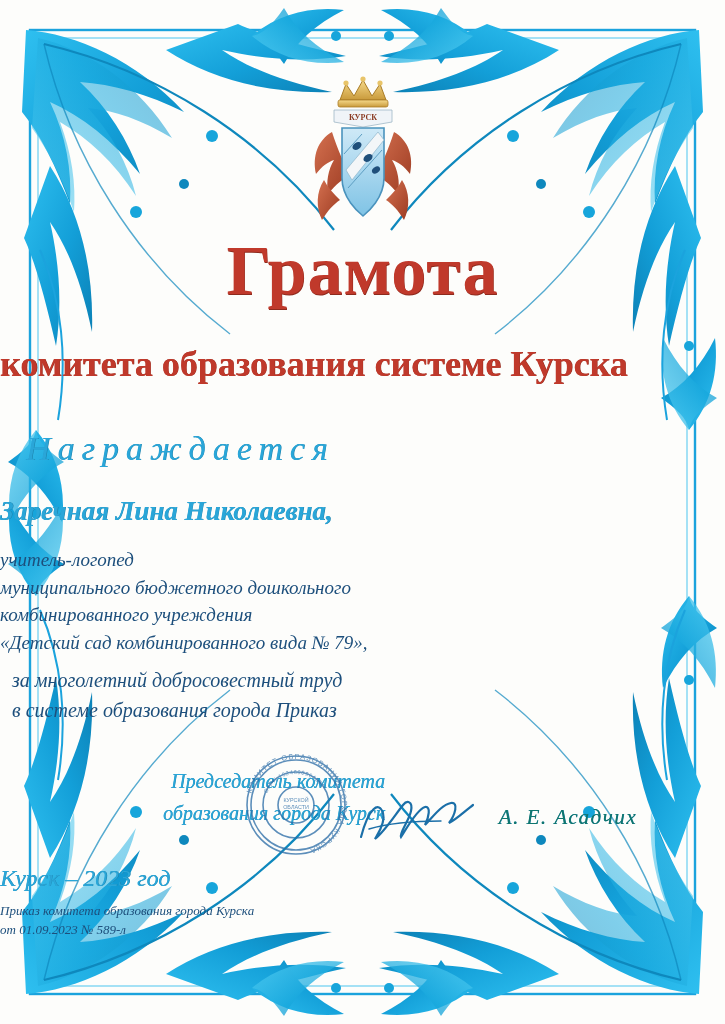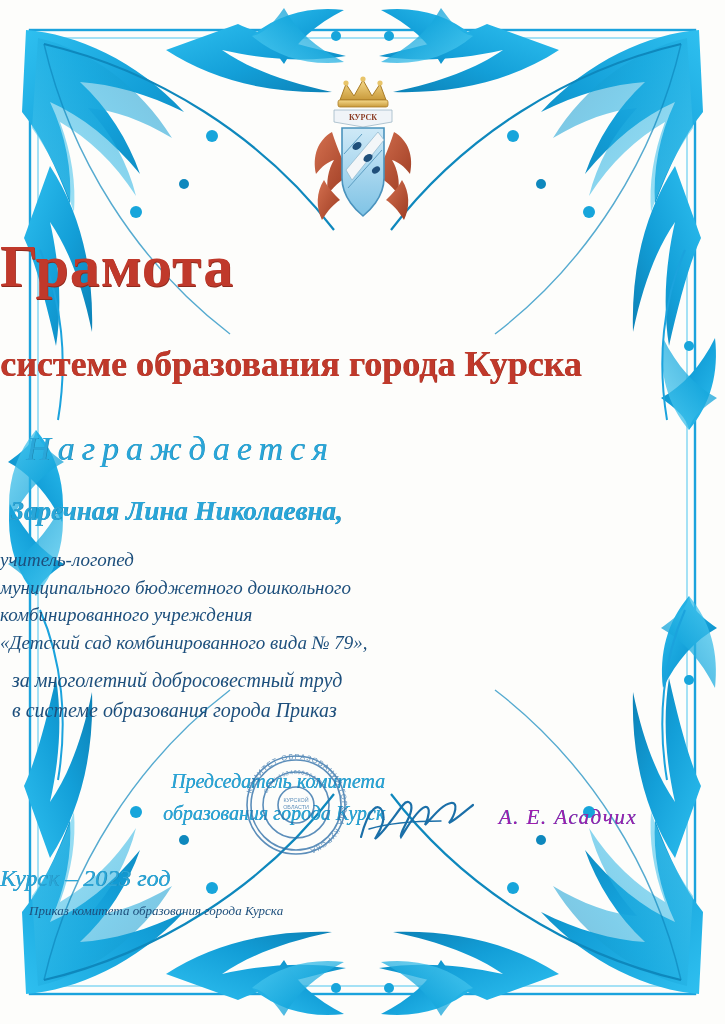--- a/index.html
+++ b/index.html
@@ -35,25 +35,26 @@
     height: 175px;
   }
 
   .title-main {
     position: absolute;
     top: 236px;
     left: 0;
     width: 725px;
     font-family: "Liberation Serif", serif;
     font-weight: bold;
-    font-size: 60px;
+    font-size: 70px;
     line-height: 1;
     color: #c0392b;
     letter-spacing: 1px;
     text-shadow: 0.5px 0.5px 0 #8e2a1d;
+    text-align: center;
   }
   .title-sub {
     position: absolute;
     top: 345px;
     left: 0;
     width: 725px;
     font-family: "Liberation Serif", serif;
     font-weight: bold;
     font-size: 36px;
     line-height: 1.1;
@@ -79,21 +80,20 @@
     position: absolute;
     top: 496px;
     left: 0;
     width: 678px;
     font-family: "Liberation Serif", serif;
     font-style: italic;
     font-weight: bold;
     font-size: 27px;
     color: #2aa6d8;
     text-shadow: 0.4px 0.4px 0 #1b7fa8;
-    margin-left: 10px;
   }
 
   .detail-block {
     position: absolute;
     top: 546px;
     left: 0;
     width: 725px;
     font-family: "Liberation Serif", serif;
     font-style: italic;
     font-size: 19px;
@@ -137,21 +137,21 @@
     text-shadow: 0.3px 0.3px 0 #1b7fa8;
   }
   .sig-name {
     position: absolute;
     right: 88px;
     top: 40px;
     font-family: "Liberation Serif", serif;
     font-style: italic;
     font-size: 21px;
     letter-spacing: 1.5px;
-    color: #a21caf;
+    color: #0f766e;
     text-shadow: 0.3px 0.3px 0 #1b7fa8;
     white-space: nowrap;
   }
   .sig-scribble {
     position: absolute;
     left: 355px;
     top: 26px;
     width: 130px;
     height: 60px;
   }
@@ -179,21 +179,20 @@
   .order-block {
     position: absolute;
     top: 902px;
     left: 0;
     width: 662px;
     font-family: "Liberation Serif", serif;
     font-style: italic;
     font-size: 13px;
     line-height: 1.45;
     color: #1d4f7c;
-    margin-left: 29px;
   }
 </style>
 </head>
 <body>
 
 <div id="page">
 
   <svg class="frame-svg" viewBox="0 0 725 1024" aria-hidden="true">
     <defs>
       <linearGradient id="cyan" x1="0" y1="0" x2="1" y2="1">
@@ -330,21 +329,21 @@
       <ellipse cx="69" cy="76" rx="5" ry="3.4" fill="#1f4f7a" transform="rotate(-35 69 76)"></ellipse>
       <ellipse cx="80" cy="88" rx="5" ry="3.4" fill="#1f4f7a" transform="rotate(-35 80 88)"></ellipse>
       <ellipse cx="88" cy="100" rx="4.4" ry="3" fill="#1f4f7a" transform="rotate(-35 88 100)"></ellipse>
 
       <path d="M56,84 L74,64" stroke="#5d9ec2" stroke-width="1"></path>
       <path d="M60,118 L94,80" stroke="#5d9ec2" stroke-width="1"></path>
     </g>
   </svg>
 
   <div class="title-main">Грамота</div>
-  <div class="title-sub">системе образования города Курска</div>
+  <div class="title-sub">комитета образования системе Курска</div>
 
   <div class="awarded-word">Награждается</div>
   <div class="recipient">Заречная Лина Николаевна,</div>
 
   <div class="detail-block">
     <div>учитель-логопед</div>
     <div>муниципального бюджетного дошкольного</div>
     <div>комбинированного учреждения</div>
     <div>«Детский сад комбинированного вида № 79»,</div>
   </div>
@@ -394,15 +393,16 @@
       </g>
     </svg>
 
     <div class="sig-name">А. Е. Асадчих</div>
 
     <div class="place-year">Курск – 2023 год</div>
   </div>
 
   <div class="order-block">
     <div>Приказ комитета образования города Курска</div>
+    <div>от 01.09.2023 № 589-л</div>
   </div>
 
 </div>
 
 </body></html>

